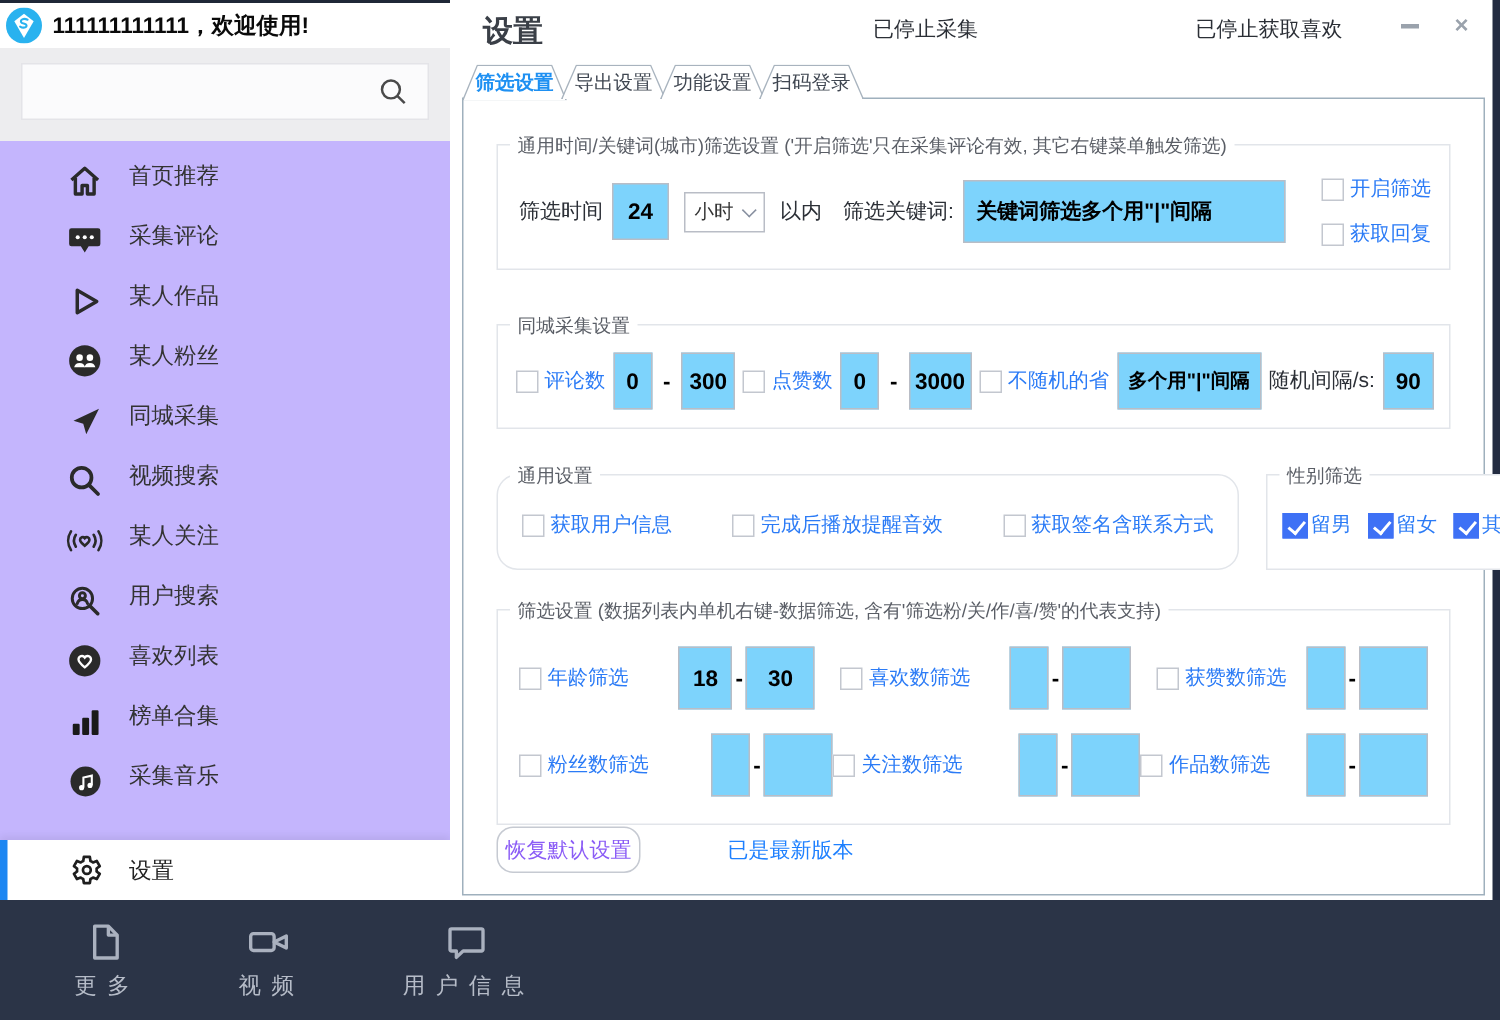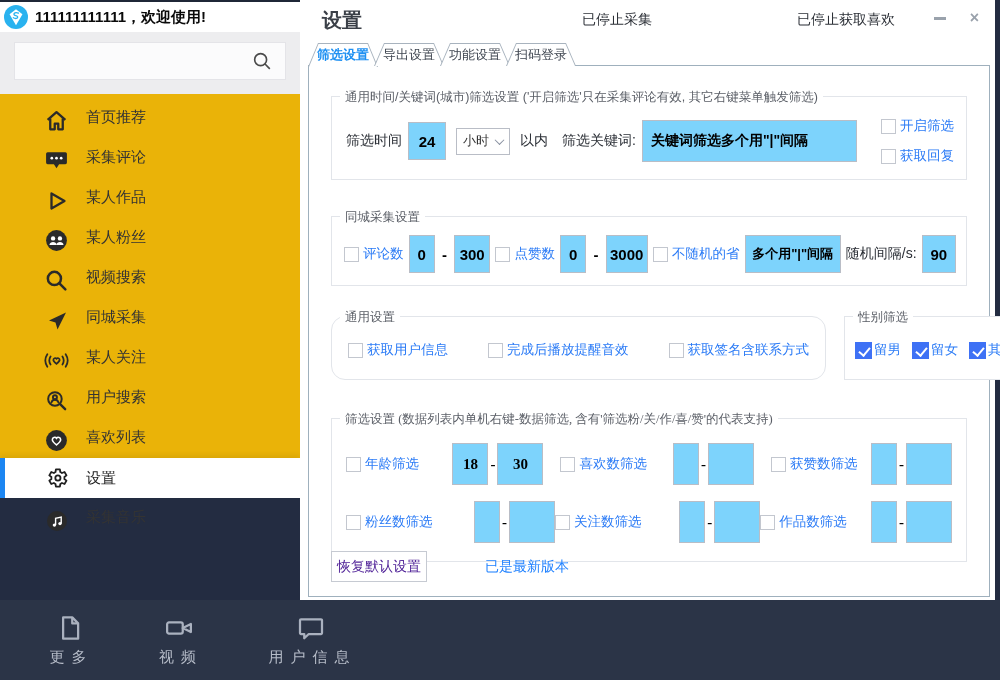--- a/index.html
+++ b/index.html
@@ -5,21 +5,21 @@
   * { box-sizing: border-box; margin: 0; padding: 0; }
   html,body { width:1000px; height:680px; }
   body {
     position: relative;
     background: #232c41;
     font-family: "Liberation Sans", "DejaVu Sans", sans-serif;
     overflow: hidden;
     color:#333;
   }
   
-  .left-panel{position:absolute;left:0;top:0;width:300px;height:498px;background:#eab308;border-top:2px solid #1f2737;}
+  .left-panel{position:absolute;left:0;top:0;width:300px;height:600px;background:#c4b5fd;border-top:2px solid #1f2737;}
   .welcome-bar{height:30px;background:#fff;display:flex;align-items:center;gap:7px;padding:0 4px;}
   .logo{width:24px;height:24px;flex:none;}
   .welcome-text{font-weight:bold;font-size:15px;color:#0a0a0a;}
   .search-wrap{background:#ededef;padding:10px 14px 14px;}
   .search-box{height:38px;background:#fbfbfc;border:1px solid #e4e4e8;display:flex;align-items:center;}
   .search-input{flex:1;border:none;outline:none;background:transparent;height:100%;padding:0 10px;font-size:14px;}
   .search-icon{margin-right:12px;flex:none;display:flex;}
   .menu{padding-top:14px;}
   .mi{height:40px;display:flex;align-items:flex-start;padding-left:44px;gap:17px;font-size:15px;color:#333;cursor:default;}
   .mi .ic{width:25px;height:25px;flex:none;display:flex;align-items:center;justify-content:center;}
@@ -70,29 +70,29 @@
   .fs2{margin-top:36px;}
   .fs2-row{display:flex;align-items:center;justify-content:space-between;padding:18px 10px 12px 12px;}
   .row3{display:flex;margin:30px 22px 0;gap:18px;}
   .fs3{flex:1;margin:0;border-radius:14px;}
   .fs3-row{display:flex;align-items:center;gap:40px;padding:24px 16px 20px;}
   .fs4{width:178px;margin:0;}
   .fs4-row{display:flex;align-items:center;gap:11px;padding:24px 8px 20px 10px;}
   .fs4 .cb{width:17px;height:17px;}
   .fs4 .cb.on::after{left:5px;top:2px;}
   .fs4 .cb-label{margin-left:2px;}
-  .fs5{margin-top:38px;font-family:Liberation Serif, serif;}
+  .fs5{margin-top:26px;}
   .frow{display:flex;align-items:center;justify-content:space-between;padding:0 14px;}
   .frow1{padding-top:24px;gap:17px;}
   .frow2{padding-top:16px;padding-bottom:18px;}
   .fgroup{display:flex;align-items:center;}
   .fgroup .pair{display:flex;align-items:center;margin-left:auto;}
   .g1{width:216px;} .g2{width:212px;justify-content:center;} .g3{width:198px;}
   .panel-footer{position:absolute;bottom:14px;left:22px;display:flex;align-items:center;gap:58px;}
-  .reset-btn{width:96px;height:31px;background:#fff;border:1px solid #c6cad2;border-radius:0;font-size:14px;color:#4c1d95;font-family:Liberation Serif, serif;}
+  .reset-btn{width:96px;height:31px;background:#fff;border:1px solid #c6cad2;border-radius:11px;font-size:14px;color:#8b5cf6;font-family:Liberation Serif, serif;}
   .version-link{font-size:14px;color:#1e80ff;}
   svg{display:block;}
 </style>
 </head>
 <body>
 
 <div class="left-panel">
   <div class="welcome-bar">
     <span class="logo">
       <svg viewBox="0 0 26 26" width="24" height="24">
@@ -150,34 +150,34 @@
             <circle cx="8.7" cy="10" r="2.1" fill="#fff"></circle>
             <circle cx="15.3" cy="10" r="2.1" fill="#fff"></circle>
             <path d="M5.2 16.2 a3.6 3.6 0 0 1 7 0 Z" fill="#fff"></path>
             <path d="M11.8 16.2 a3.6 3.6 0 0 1 7 0 Z" fill="#fff"></path>
           </svg>
         </span>
       <span>某人粉丝</span>
     </div>
     <div class="mi">
       <span class="ic">
+          <svg viewBox="0 0 24 24" width="24" height="24">
+            <path d="M21 3.5 L4 11.5 L10.5 13.5 L12.5 20.5 Z" fill="#2a2a2a"></path>
+          </svg>
+        </span>
+      <span>同城采集</span>
+    </div>
+    <div class="mi">
+      <span class="ic">
           <svg viewBox="0 0 24 24" width="25" height="25" fill="none" stroke="#2a2a2a" stroke-width="2.4" stroke-linecap="round">
             <circle cx="10" cy="10" r="6.3"></circle>
             <path d="M14.8 14.8 L20.5 20.5"></path>
           </svg>
         </span>
       <span>视频搜索</span>
-    </div>
-    <div class="mi">
-      <span class="ic">
-          <svg viewBox="0 0 24 24" width="24" height="24">
-            <path d="M21 3.5 L4 11.5 L10.5 13.5 L12.5 20.5 Z" fill="#2a2a2a"></path>
-          </svg>
-        </span>
-      <span>同城采集</span>
     </div>
     <div class="mi">
       <span class="ic">
           <svg viewBox="0 0 24 24" width="25" height="25" fill="none" stroke="#2a2a2a" stroke-width="1.7" stroke-linecap="round">
             <path d="M12 15.2 c-2-1.6-3-2.6-3-3.8 a1.7 1.7 0 0 1 3-1.1 1.7 1.7 0 0 1 3 1.1 c0 1.2-1 2.2-3 3.8 Z"></path>
             <path d="M6.3 8.2 a7 7 0 0 0 0 7.6 M3.2 6 a11 11 0 0 0 0 12"></path>
             <path d="M17.7 8.2 a7 7 0 0 1 0 7.6 M20.8 6 a11 11 0 0 1 0 12"></path>
           </svg>
         </span>
       <span>某人关注</span>

